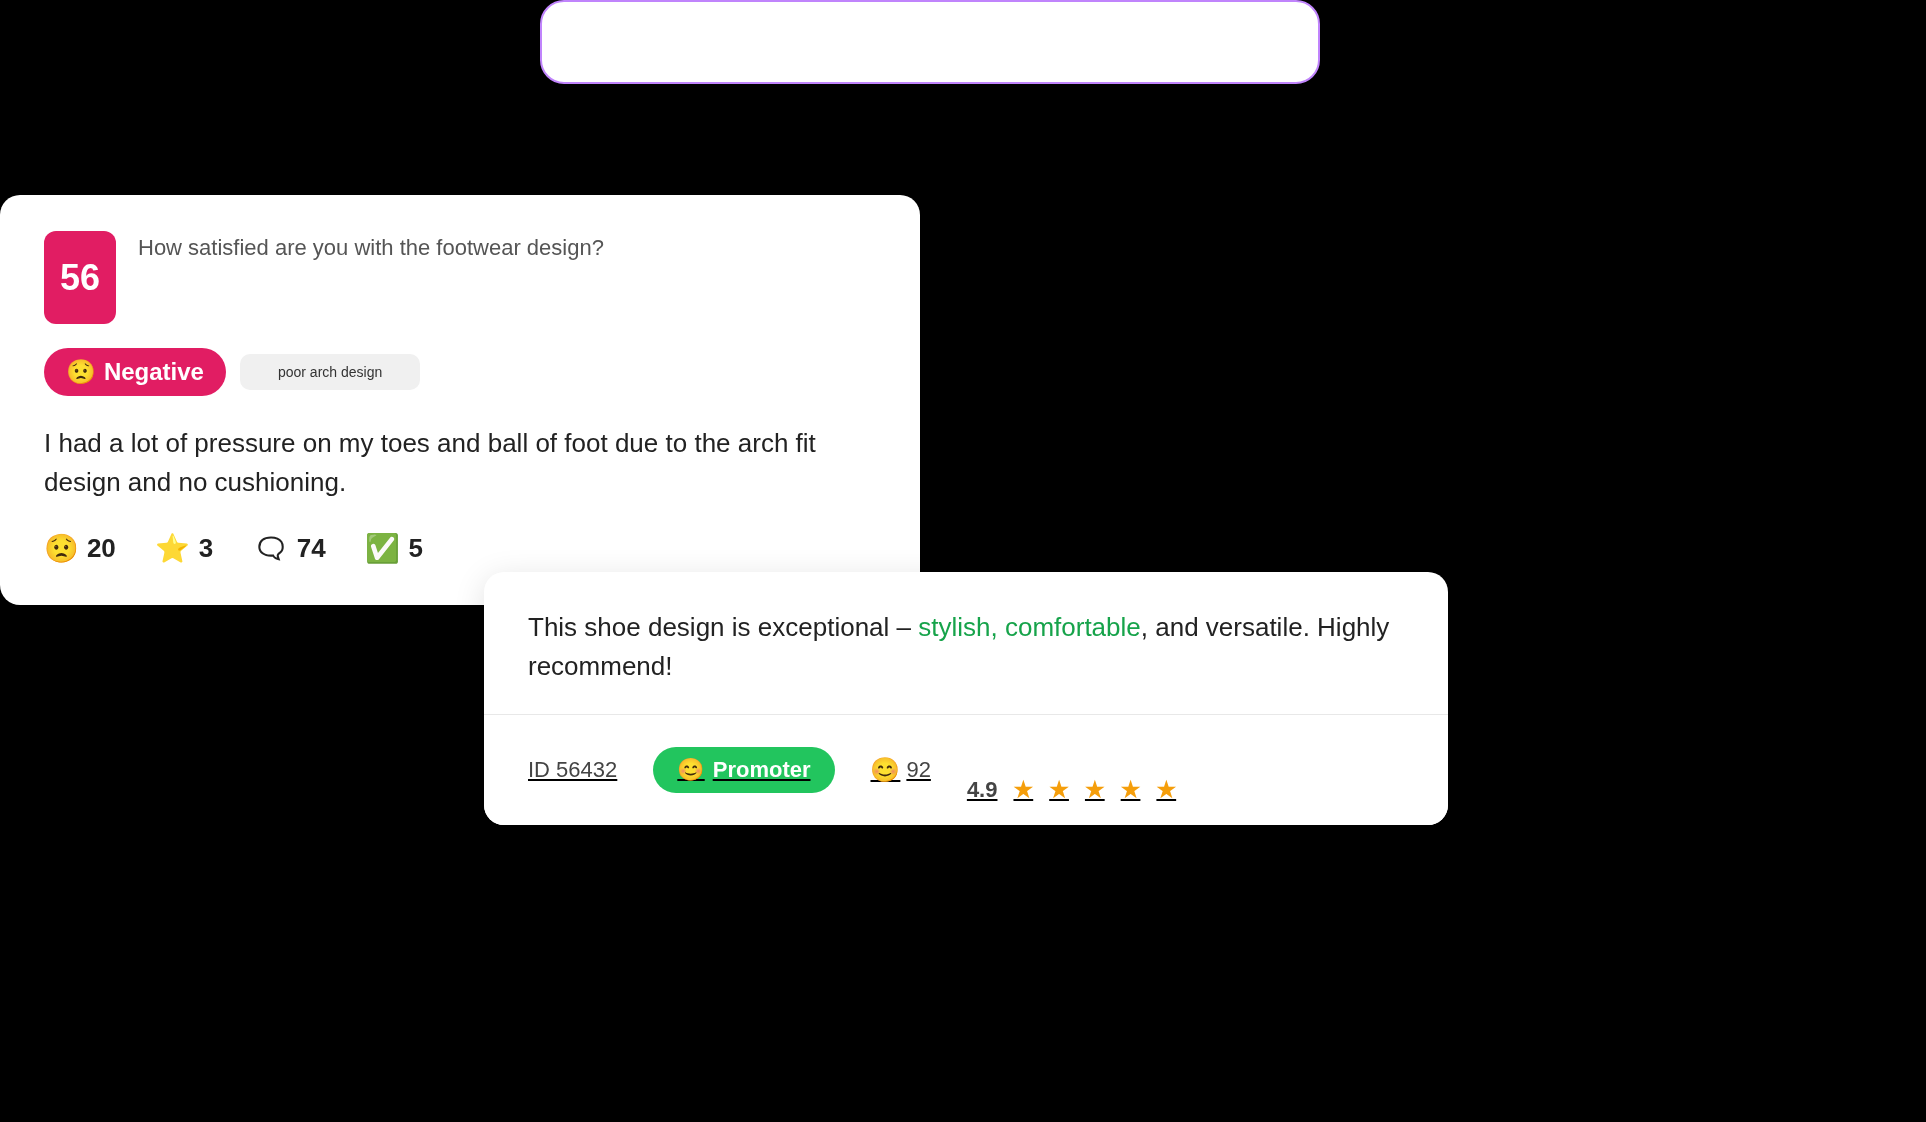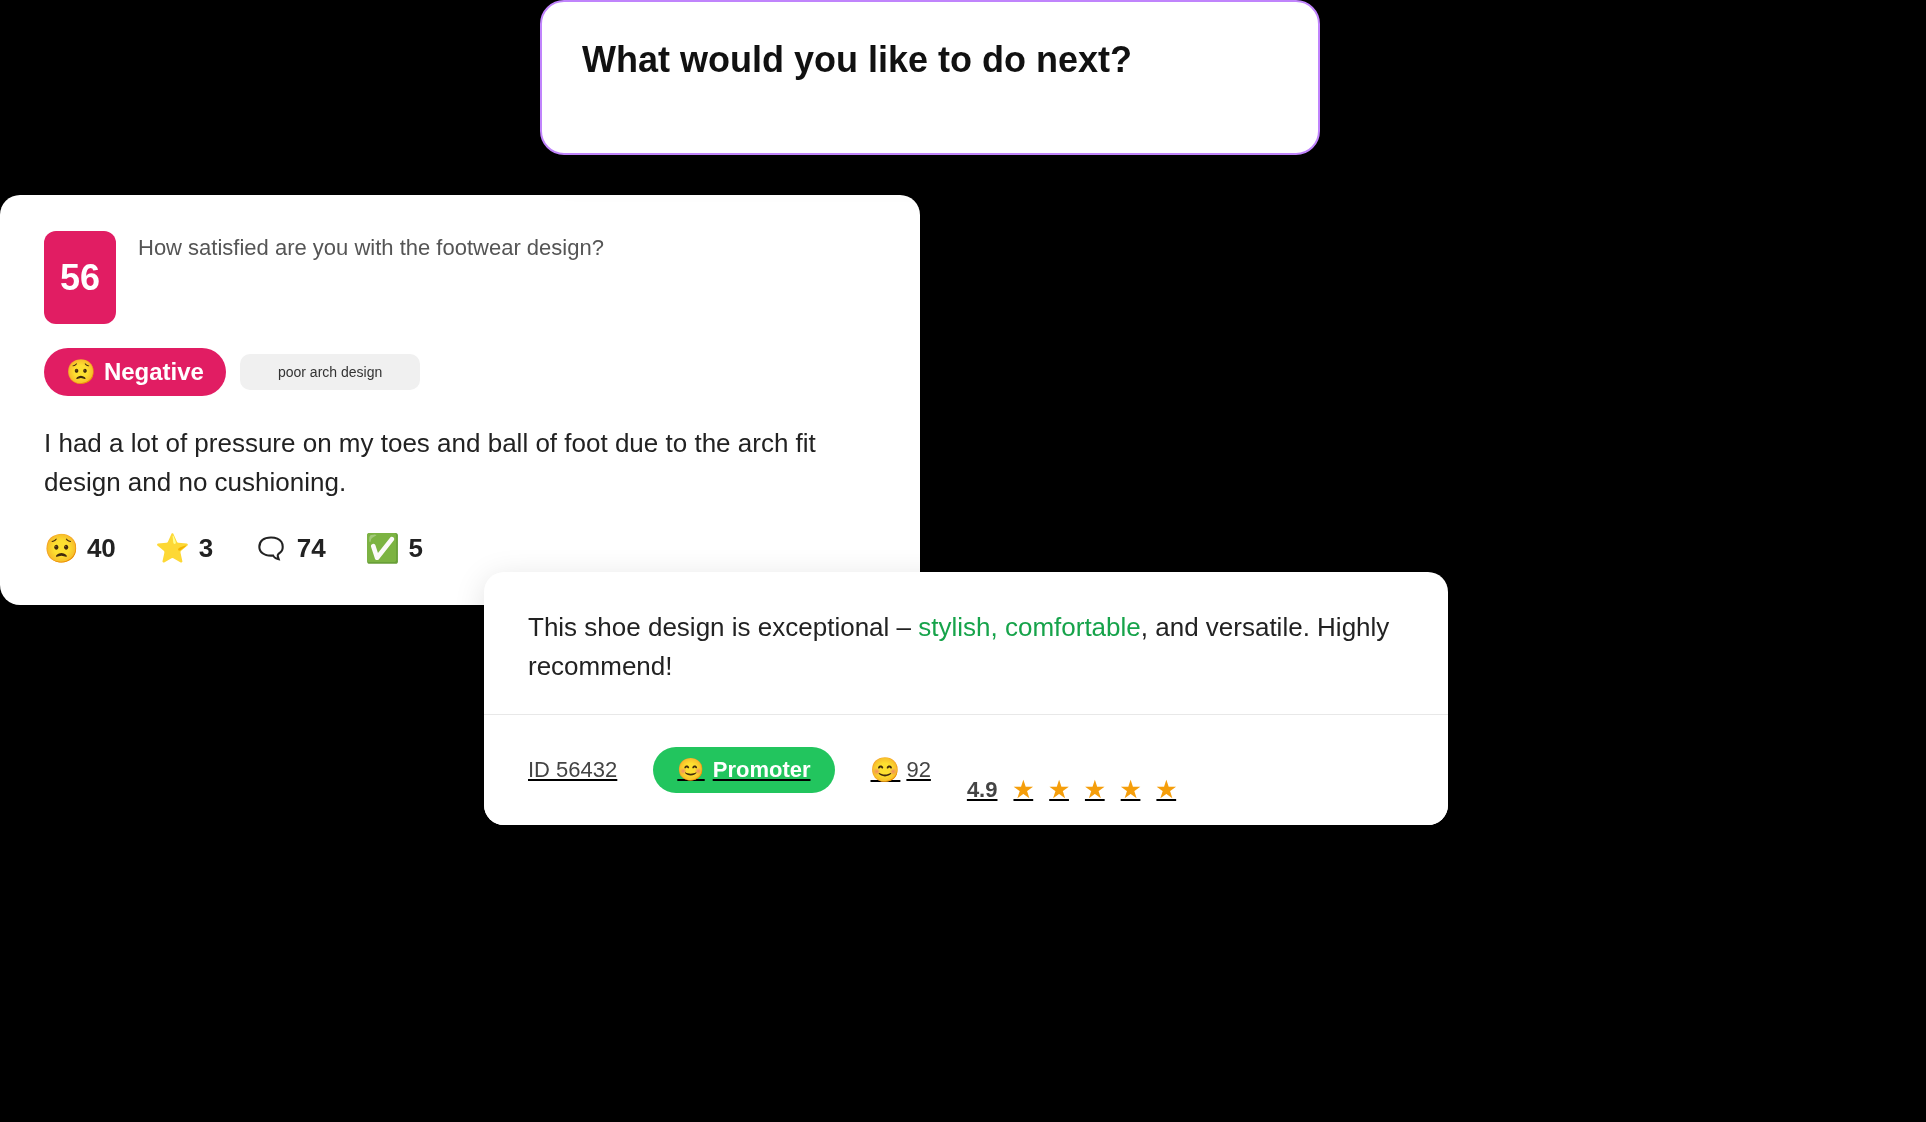--- a/index.html
+++ b/index.html
@@ -210,42 +210,41 @@
       align-items: flex-start;
       gap: 16px;
       margin-top: 40px;
     }
     .star { color: #f59e0b; font-size: 22px; }
   </style>
 </head>
 <body>
 
 <div class="next-panel">
-  <div class="next-panel-title">What would you like to do next?</div>
 </div>
 
 <div class="card-arch">
   <div class="card-arch-header">
     <div class="score-badge">56</div>
     <div class="card-arch-title-group">
       <div class="card-arch-subtitle">How satisfied are you with the footwear design?</div>
     </div>
   </div>
   <div class="tags-row">
     <div class="tag-negative">
       <span>😟</span>
       <span>Negative</span>
     </div>
     <div class="tag-label">poor arch design</div>
   </div>
   <div class="card-arch-body">I had a lot of pressure on my toes and ball of foot due to the arch fit design and no cushioning.</div>
   <div class="stats-row">
     <div class="stat-item">
       <span class="stat-icon">😟</span>
-      <span>40</span>
+      <span>20</span>
     </div>
     <div class="stat-item">
       <span class="stat-icon">⭐</span>
       <span>3</span>
     </div>
     <div class="stat-item">
       <span class="stat-icon">🗨</span>
       <span>74</span>
     </div>
     <div class="stat-item">

